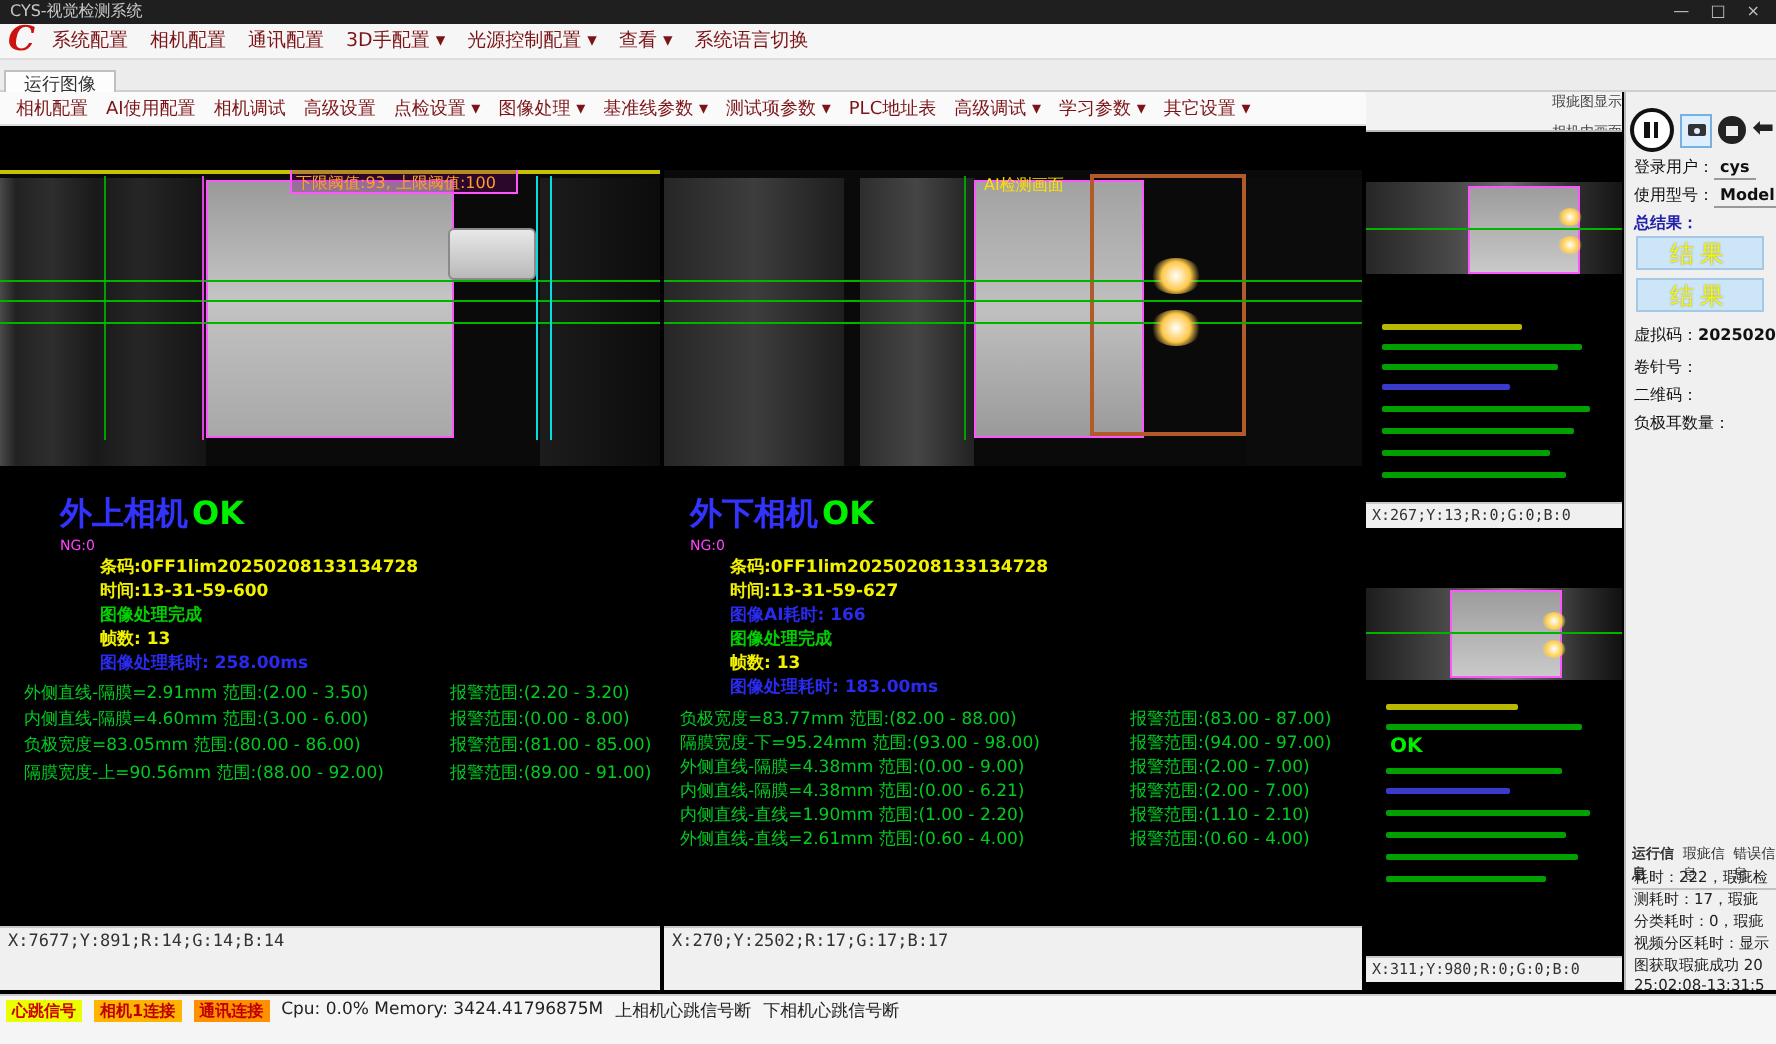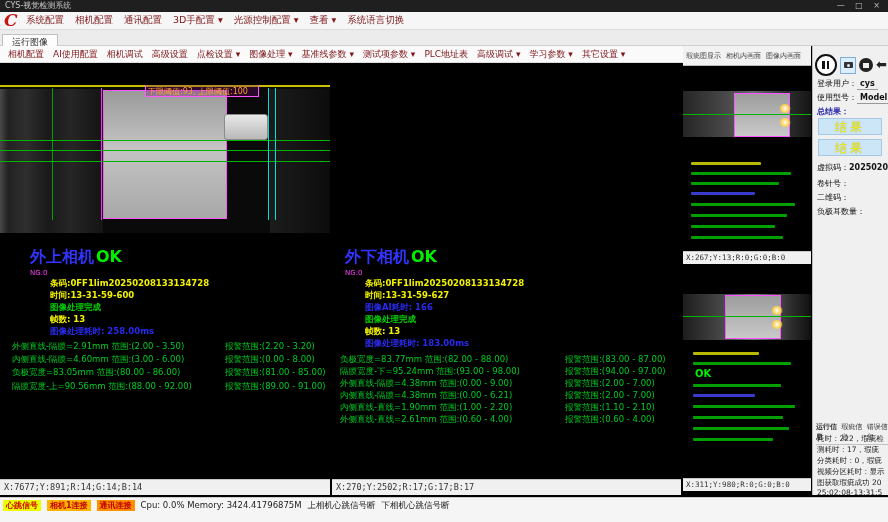--- a/index.html
+++ b/index.html
@@ -56,28 +56,28 @@
   .cam-title{position:absolute;font-size:16px;font-weight:bold;color:#3333ff;
              white-space:nowrap;}
   .cam-ok{color:#00ee00;text-decoration:none;display:inline-block;margin-left:2px;}
   .ng-note{position:absolute;font-size:7px;color:#ff44ff;}
   .tline{position:absolute;font-size:8.5px;white-space:nowrap;font-weight:bold;margin-left:20px;}
   .t-yellow{color:#f2f200;}
   .t-green{color:#00d000;}
   .t-blue{color:#2a2aee;}
   .meas-row{position:absolute;font-size:8.5px;color:#00cc22;white-space:nowrap;width:100%;}
   .m-alarm{position:absolute;}
-  .pixbar{position:absolute;left:0;bottom:0;width:100%;height:16px;background:#f0f0f0;
+  .pixbar{position:absolute;left:0;bottom:0;width:100%;height:32px;background:#f0f0f0;
           border-top:1px solid #c9c9c9;color:#333;font-size:8.5px;line-height:15px;
           padding-left:4px;box-sizing:border-box;font-family:"DejaVu Sans Mono",monospace;}
   
   .thumbs{position:absolute;left:683px;top:46px;width:128px;height:449px;background:#000;}
   .thumb-tabs{position:absolute;left:0;top:0;width:100%;height:20px;background:#f2f2f2;
-              border-bottom:1px solid #bbb;font-size:7px;color:#444;display:flex;align-items:center;
-              gap:5px;padding-left:3px;box-sizing:border-box;white-space:nowrap;overflow:hidden;}
+              border-bottom:1px solid #bbb;font-size:7px;color:#444;display:flex;align-items:flex-end;
+              gap:5px;padding-left:3px;box-sizing:border-box;white-space:nowrap;overflow:hidden;flex-direction:column;}
   .thumb{position:absolute;left:0;width:100%;background:#000;overflow:hidden;}
   .t1{top:20px;height:185px;}
   .t2{top:218px;height:214px;}
   .tband{position:absolute;left:0;width:100%;height:46px;
          background:linear-gradient(90deg,#262626,#4a4a4a 35%,#6a6a6a 55%,#303030 80%,#151515);}
   .tcell{position:absolute;width:54px;height:42px;border:1px solid #ff55ff;
          background:linear-gradient(180deg,#9d9d9d,#c9c9c9);}
   .tglow{position:absolute;width:12px;height:9px;border-radius:50%;
          background:radial-gradient(circle,#fff,#ffd050 50%,rgba(0,0,0,0) 80%);}
   .tok{position:absolute;font-size:10px;font-weight:bold;color:#00ee00;}
@@ -201,20 +201,34 @@
       <span class="m-alarm" style="left:213px">报警范围:(81.00 - 85.00)</span>
     </div>
     <div class="meas-row" style="left:12px;top:318px;">
       <span>隔膜宽度-上=90.56mm 范围:(88.00 - 92.00)</span>
       <span class="m-alarm" style="left:213px">报警范围:(89.00 - 91.00)</span>
     </div>
     <div class="pixbar">X:7677;Y:891;R:14;G:14;B:14</div>
   </div>
 
   <div class="view view-right">
+    <div class="scene">
+      <div class="struct" style="left:0;width:90px;"></div>
+      <div class="struct" style="left:98px;width:57px;background:linear-gradient(90deg,#2e2e2e,#454545,#222);"></div>
+      <div class="struct" style="left:291px;width:58px;background:#0c0c0c;"></div>
+      <div class="vgreen" style="left:150px"></div>
+      <div class="cell" style="left:155px;top:5px;width:83px;height:127px;background:linear-gradient(180deg,#a2a2a2,#c0c0c0 50%,#9a9a9a);"></div>
+      <div class="orange-box"></div>
+      <div class="hline" style="top:55px"></div>
+      <div class="hline" style="top:65px"></div>
+      <div class="hline" style="top:76px"></div>
+      <div class="glow" style="left:243px;top:44px;"></div>
+      <div class="glow" style="left:243px;top:70px;"></div>
+      <div class="ai-label">AI检测画面</div>
+    </div>
     <div class="cam-title" style="left:13px;top:184px;">
       <span>外下相机</span><span class="cam-ok">OK</span>
     </div>
     <div class="ng-note" style="left:13px;top:206px;">NG:0</div>
     <div class="tline t-yellow" style="left:13px;top:215px;">条码:0FF1lim20250208133134728</div>
     <div class="tline t-yellow" style="left:13px;top:227px;">时间:13-31-59-627</div>
     <div class="tline t-blue" style="left:13px;top:239px;">图像AI耗时: 166</div>
     <div class="tline t-green" style="left:13px;top:251px;">图像处理完成</div>
     <div class="tline t-yellow" style="left:13px;top:263px;">帧数: 13</div>
     <div class="tline t-blue" style="left:13px;top:275px;">图像处理耗时: 183.00ms</div>

